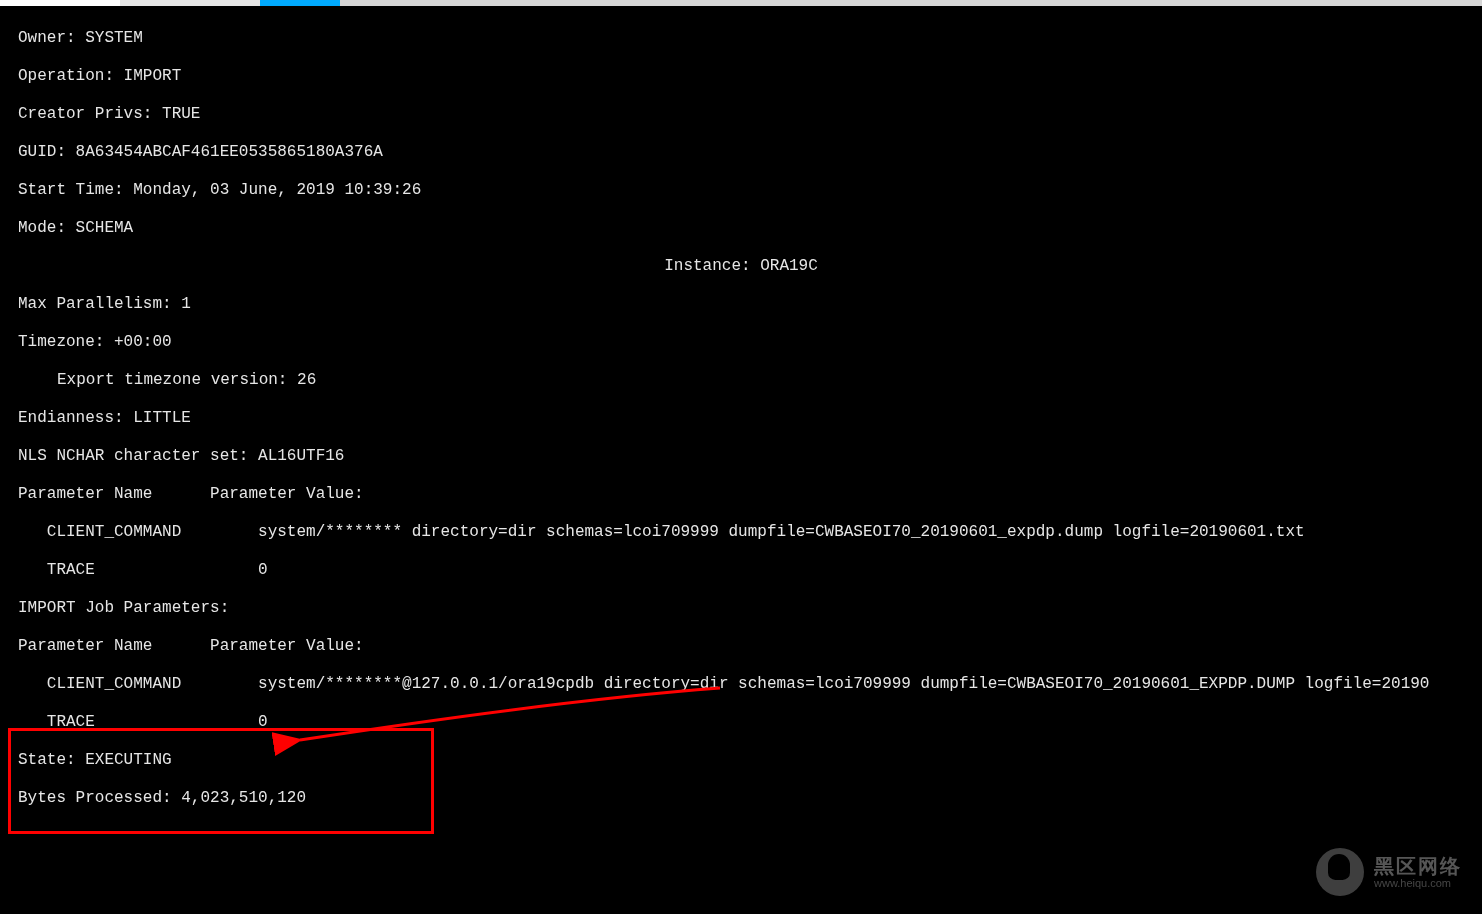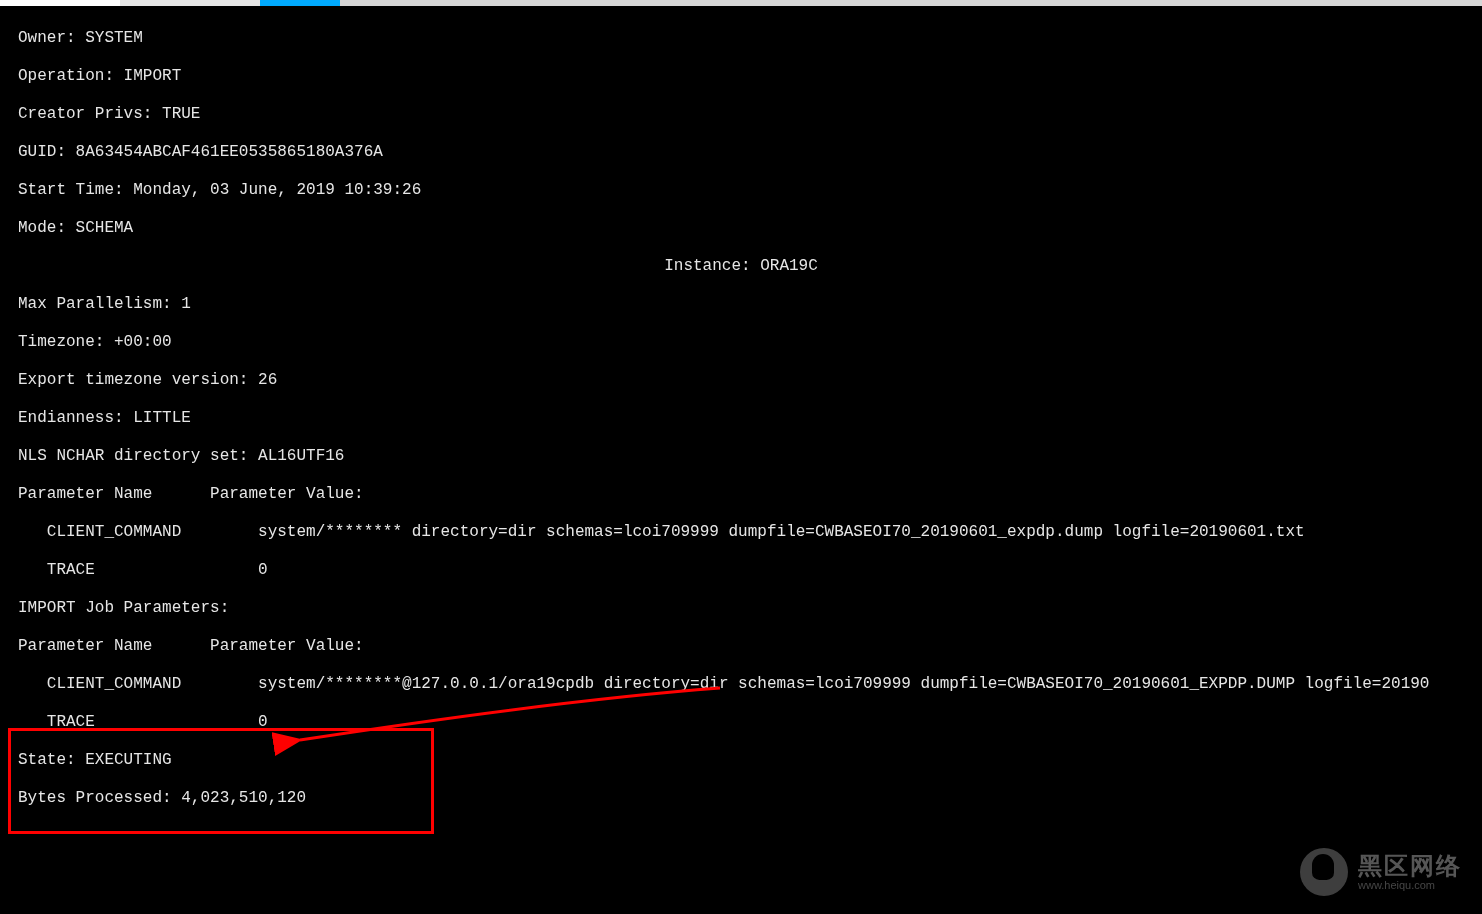--- a/index.html
+++ b/index.html
@@ -59,41 +59,41 @@
   }
   .wm .icon:after{
     content:"";
     position:absolute;
     left:12px; top:6px;
     width:22px; height:26px;
     border-radius:12px 12px 8px 8px;
     background:#000;
   }
   .wm .txt { line-height: 1.1; }
-  .wm .cn { font-size: 24px; font-weight: 600; letter-spacing: 2px; font-family: sans-serif;}
+  .wm .cn { font-size: 20px; font-weight: 600; letter-spacing: 2px; font-family: sans-serif;}
   .wm .en { font-size: 11px; font-family: sans-serif; color:#9a9a9a; }
 </style>
 </head>
 <body>
 
 <div class="topbar"></div>
 
 <div class="term">
 <span style="display: block;">Owner: SYSTEM</span>
 <span style="display: block;">Operation: IMPORT</span>
 <span style="display: block;">Creator Privs: TRUE</span>
 <span style="display: block;">GUID: 8A63454ABCAF461EE0535865180A376A</span>
 <span style="display: block;">Start Time: Monday, 03 June, 2019 10:39:26</span>
 <span style="display: block;">Mode: SCHEMA</span>
 <span style="display: block; text-align: center;">Instance: ORA19C</span>
 <span style="display: block;">Max Parallelism: 1</span>
 <span style="display: block;">Timezone: +00:00</span>
-<span style="display: block;">Export timezone version: 26</span>
+<span style="display: block; margin-left: 39px;">Export timezone version: 26</span>
 <span style="display: block;">Endianness: LITTLE</span>
-<span style="display: block;">NLS NCHAR directory set: AL16UTF16</span>
+<span style="display: block;">NLS NCHAR character set: AL16UTF16</span>
 <span style="display: block;">Parameter Name      Parameter Value:</span>
 <span style="display: block;">   CLIENT_COMMAND        system/******** directory=dir schemas=lcoi709999 dumpfile=CWBASEOI70_20190601_expdp.dump logfile=20190601.txt </span>
 <span style="display: block;">   TRACE                 0</span>
 <span style="display: block;">IMPORT Job Parameters:</span>
 <span style="display: block;">Parameter Name      Parameter Value:</span>
 <span style="display: block;">   CLIENT_COMMAND        system/********@127.0.0.1/ora19cpdb directory=dir schemas=lcoi709999 dumpfile=CWBASEOI70_20190601_EXPDP.DUMP logfile=20190</span>
 <span style="display: block;">   TRACE                 0</span>
 <span style="display: block;">State: EXECUTING</span>
 <span style="display: block;">Bytes Processed: 4,023,510,120</span>
 

